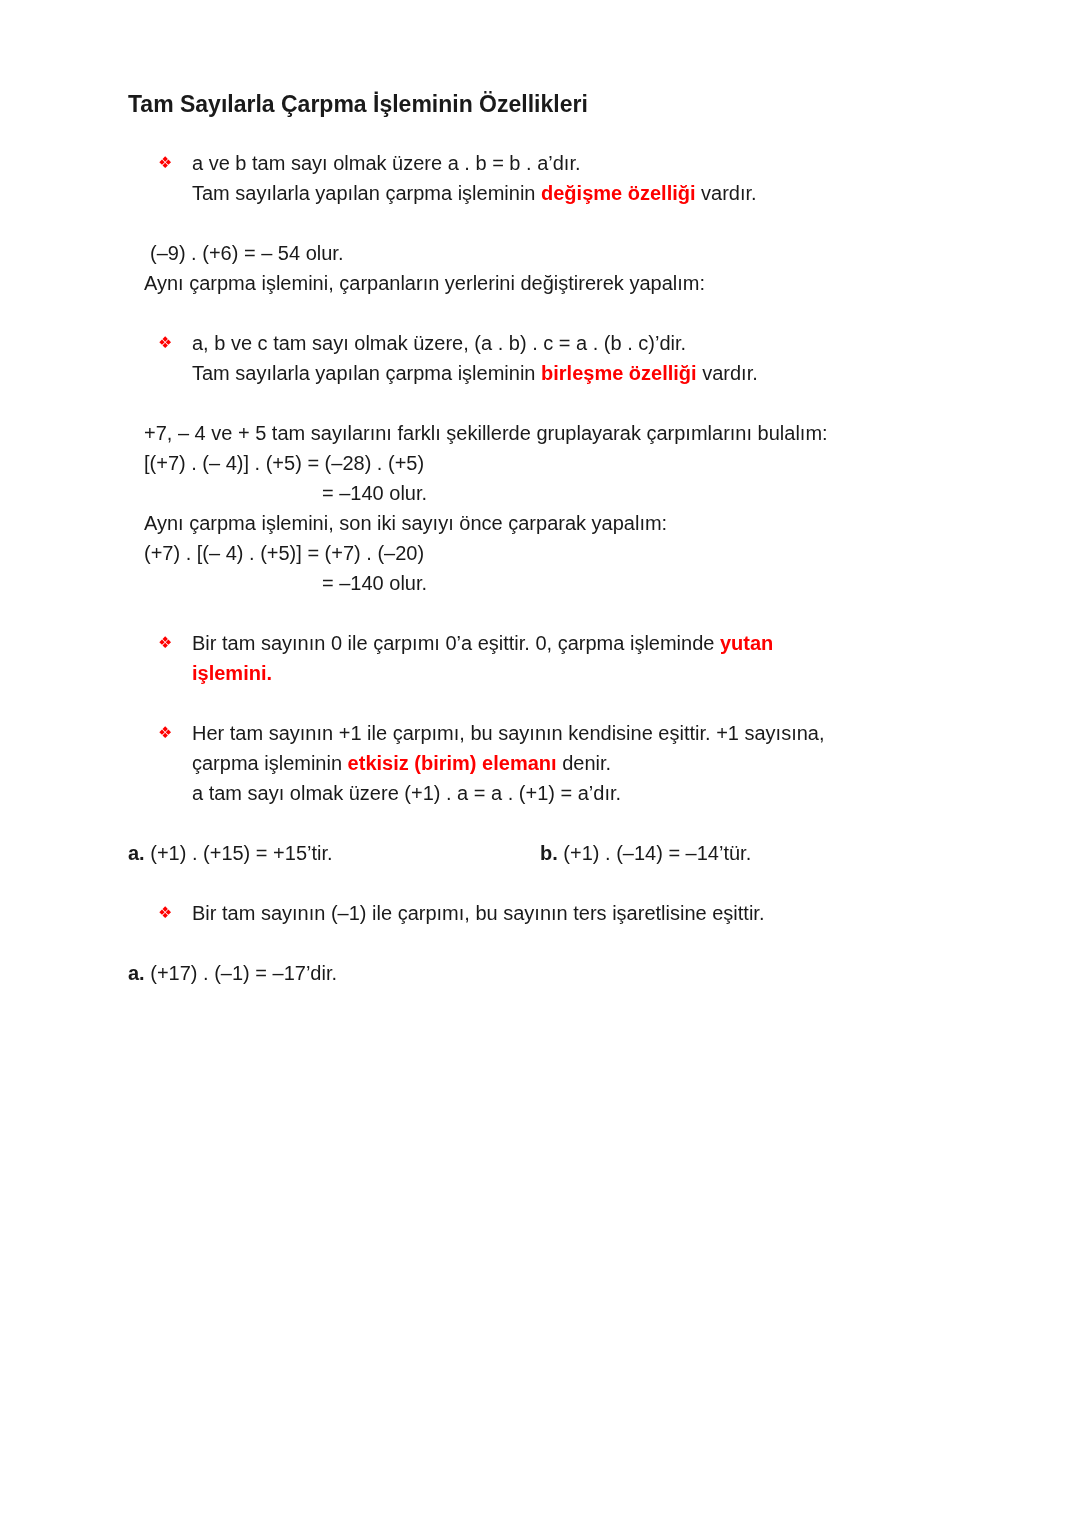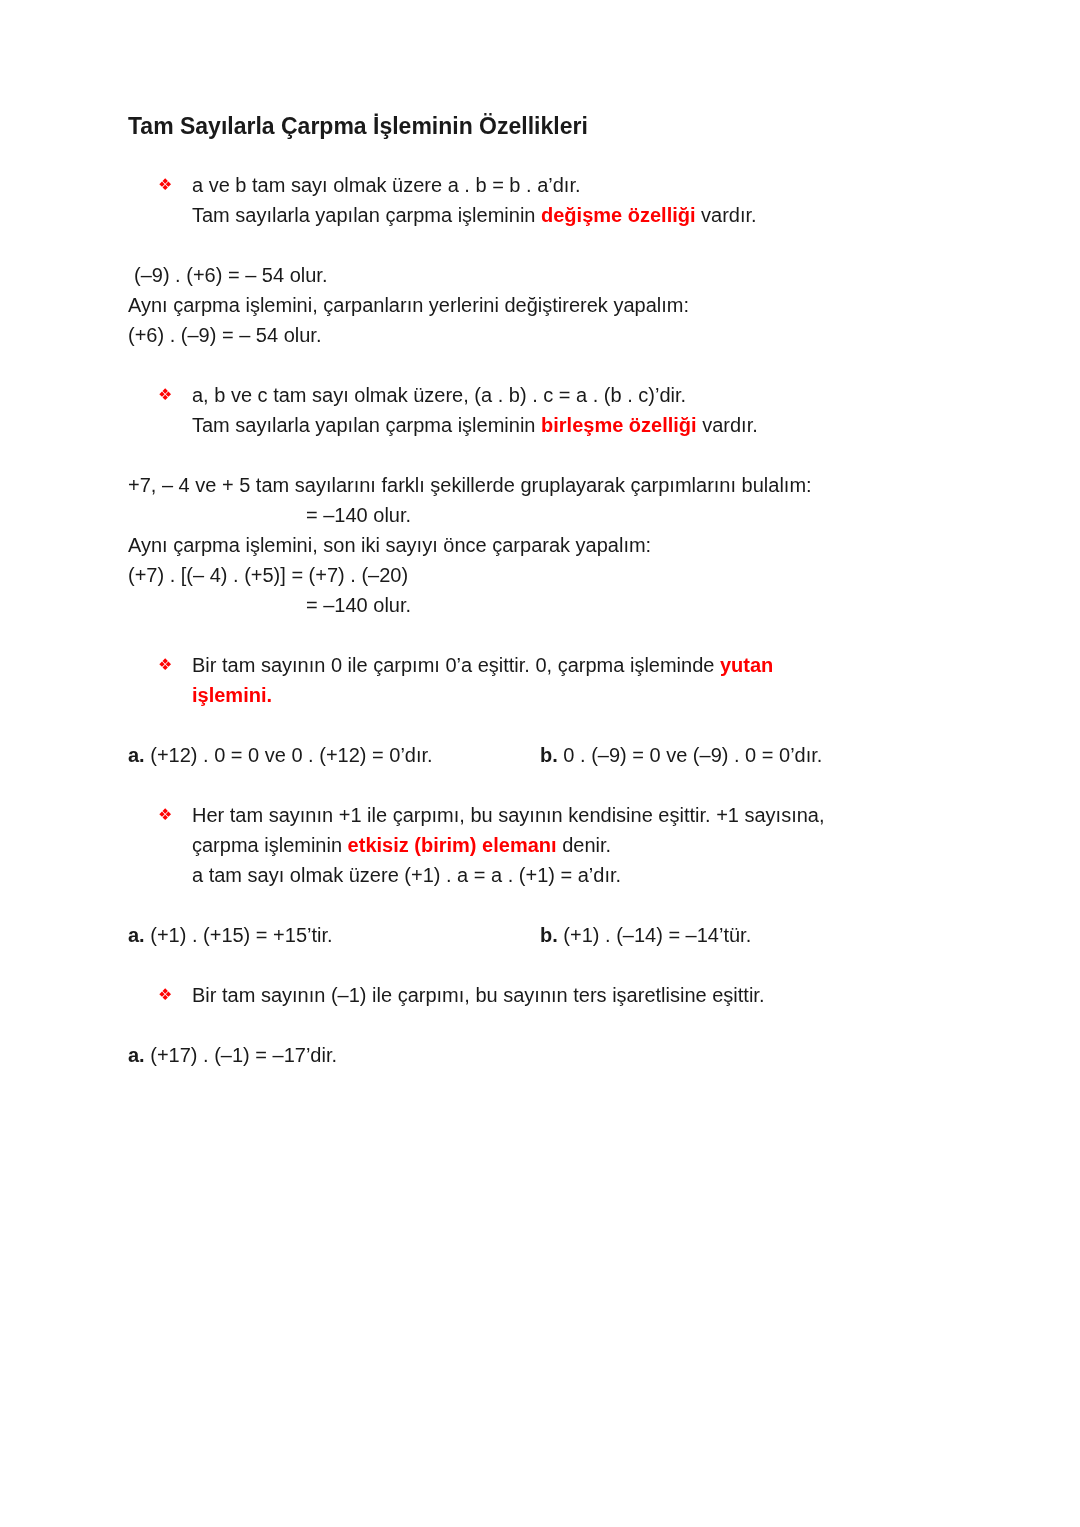--- a/index.html
+++ b/index.html
@@ -6,36 +6,36 @@
     margin: 0;
     padding: 0;
     background: #ffffff;
   }
   .page {
     position: relative;
     width: 1080px;
     height: 1246px;
     box-sizing: border-box;
     background: #ffffff;
-    padding: 110px 88px 0 128px;
+    padding: 88px 88px 0 128px;
     font-family: "Liberation Sans", sans-serif;
     font-size: 20px;
     line-height: 30px;
     color: var(--text, #1a1a1a);
     overflow: hidden;
   }
   .heading {
     font-size: 23px;
     font-weight: bold;
     margin: 0 0 28px 0;
     line-height: 32px;
     color: var(--text, #1a1a1a);
   }
   .block { margin-bottom: 30px; }
-  .para-block { margin-left: 0; }
+  .para-block { margin-left: 16px; }
   .bullet-block {
     display: flex;
     margin-left: 30px;
   }
   .bullet-icon {
     flex: 0 0 34px;
     width: 34px;
     color: var(--accent, #fe0000);
     font-size: 16px;
     line-height: 30px;
@@ -57,46 +57,42 @@
       <div class="block bullet-block">
         <span class="bullet-icon">❖</span>
         <div class="bullet-lines">
           <div class="line"><span>a ve b tam sayı olmak üzere a . b = b . a’dır.</span></div>
           <div class="line"><span>Tam sayılarla yapılan çarpma işleminin </span><span class="b r">değişme özelliği</span><span> vardır.</span></div>
         </div>
       </div>
       <div class="block para-block">
         <div class="line" style="padding-left: 6px;"><span>(–9) . (+6) = – 54 olur.</span></div>
         <div class="line"><span>Aynı çarpma işlemini, çarpanların yerlerini değiştirerek yapalım:</span></div>
-        <div class="line"><span>(+6) . (–9) = – 54 olur.</span></div>
       </div>
       <div class="block bullet-block">
         <span class="bullet-icon">❖</span>
         <div class="bullet-lines">
           <div class="line"><span>a, b ve c tam sayı olmak üzere, (a . b) . c = a . (b . c)’dir.</span></div>
           <div class="line"><span>Tam sayılarla yapılan çarpma işleminin </span><span class="b r">birleşme özelliği</span><span> vardır.</span></div>
         </div>
       </div>
       <div class="block para-block">
         <div class="line"><span>+7, – 4 ve + 5 tam sayılarını farklı şekillerde gruplayarak çarpımlarını bulalım:</span></div>
+        <div class="line"><span>[(+7) . (– 4)] . (+5) = (–28) . (+5)</span></div>
         <div class="line" style="padding-left: 178px;"><span>= –140 olur.</span></div>
         <div class="line"><span>Aynı çarpma işlemini, son iki sayıyı önce çarparak yapalım:</span></div>
         <div class="line"><span>(+7) . [(– 4) . (+5)] = (+7) . (–20)</span></div>
         <div class="line" style="padding-left: 178px;"><span>= –140 olur.</span></div>
       </div>
       <div class="block bullet-block">
         <span class="bullet-icon">❖</span>
         <div class="bullet-lines">
           <div class="line"><span>Bir tam sayının 0 ile çarpımı 0’a eşittir. 0, çarpma işleminde </span><span class="b r">yutan</span></div>
           <div class="line"><span class="b r">işlemini.</span></div>
         </div>
-      </div>
-      <div class="block example-row">
-        <div class="example-a"><span class="b">a.</span><span> (+12) . 0 = 0 ve 0 . (+12) = 0’dır.</span></div>
-        <div class="example-b"><span class="b">b.</span><span> 0 . (–9) = 0 ve (–9) . 0 = 0’dır.</span></div>
       </div>
       <div class="block bullet-block">
         <span class="bullet-icon">❖</span>
         <div class="bullet-lines">
           <div class="line"><span>Her tam sayının +1 ile çarpımı, bu sayının kendisine eşittir. +1 sayısına,</span></div>
           <div class="line"><span>çarpma işleminin </span><span class="b r">etkisiz (birim) elemanı</span><span> denir.</span></div>
           <div class="line"><span>a tam sayı olmak üzere (+1) . a = a . (+1) = a’dır.</span></div>
         </div>
       </div>
       <div class="block example-row">

